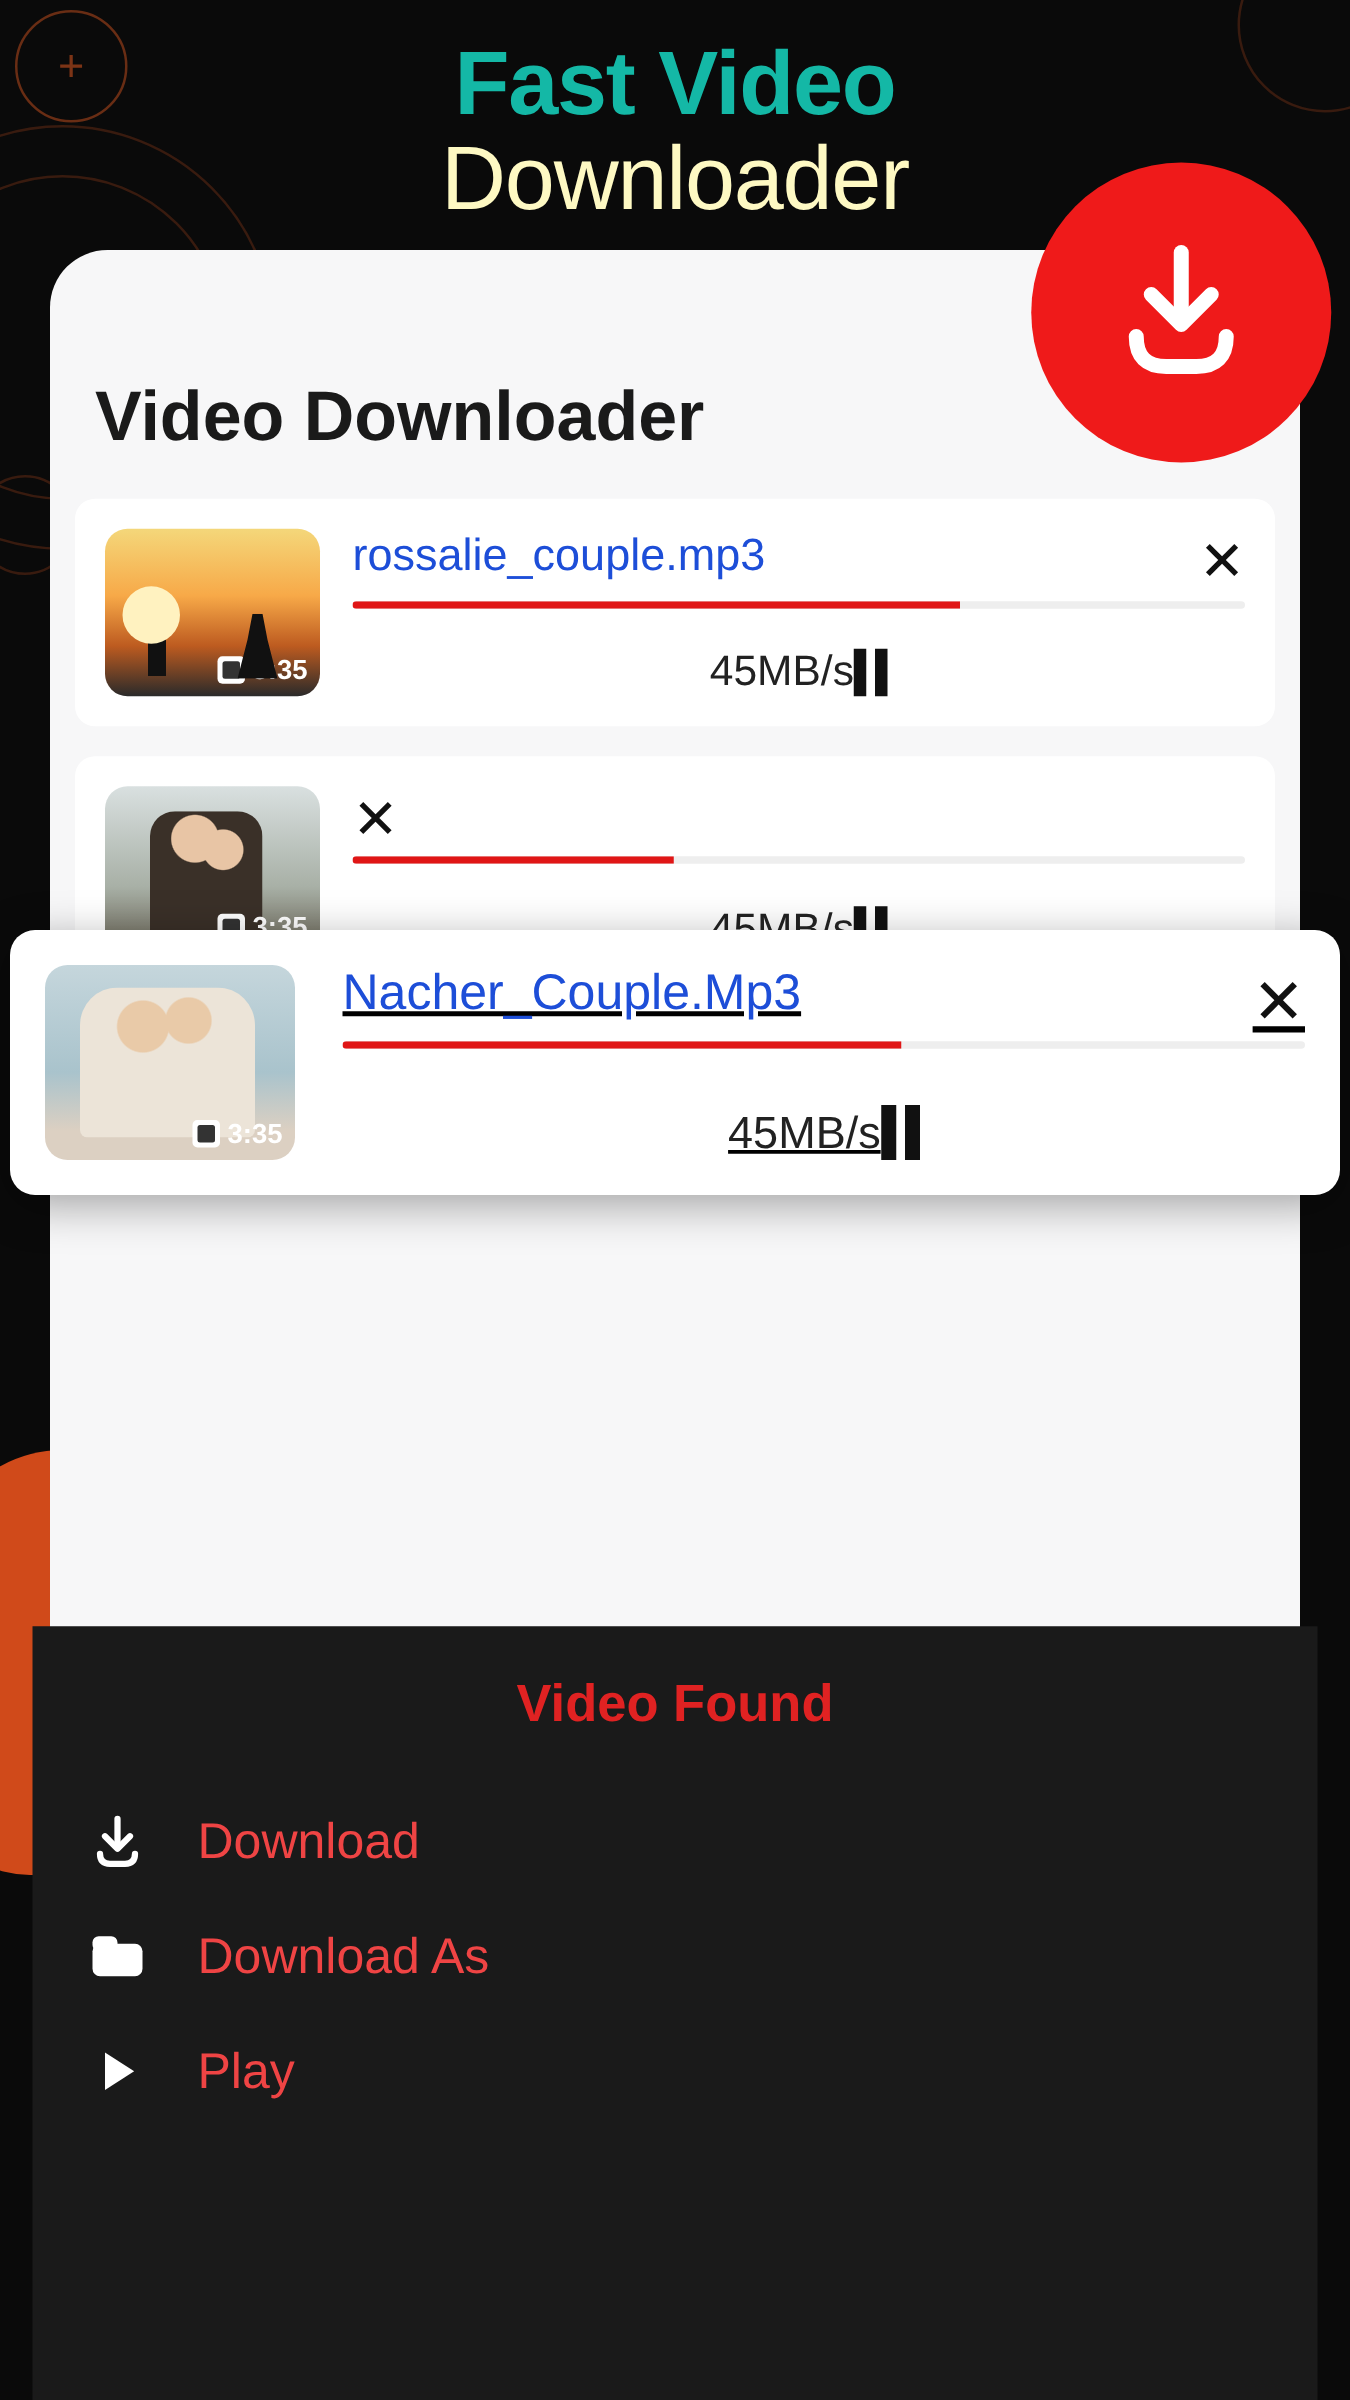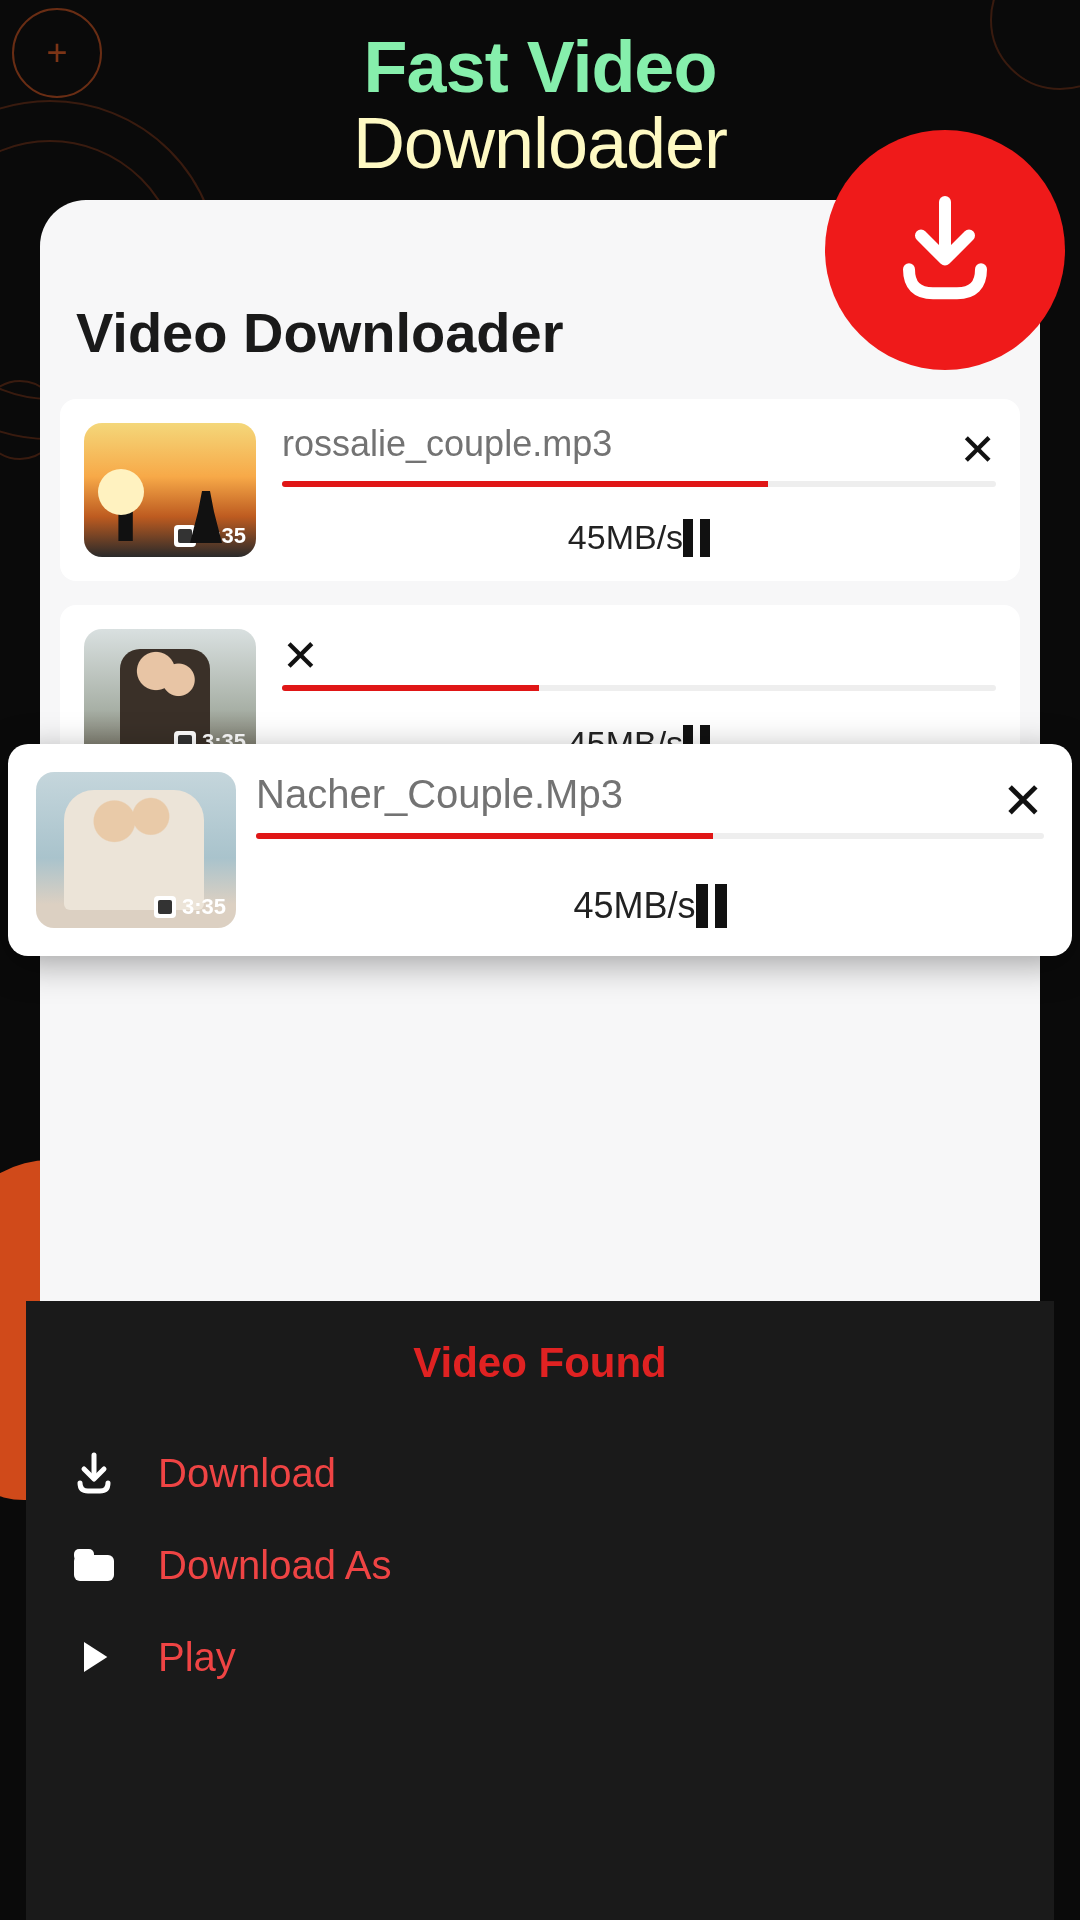--- a/index.html
+++ b/index.html
@@ -39,21 +39,21 @@
   .header {
     width: 100%;
     text-align: center;
     padding-top: 26px;
     position: relative;
     z-index: 2;
   }
   .header-line1 {
     font-size: 72px;
     font-weight: 800;
-    color: #86efac;
+    color: #14b8a6;
     letter-spacing: -1px;
   }
   .header-line2 {
     font-size: 72px;
     font-weight: 400;
     color: #fef9c3;
     letter-spacing: -1px;
     margin-top: -6px;
   }
 
@@ -125,21 +125,21 @@
   }
   .thumb-badge-icon {
     width: 22px; height: 22px; background:#fff; border-radius:4px; position:relative;
   }
   .thumb-badge-icon::after{
     content:""; position:absolute; top:4px; left:4px; right:4px; bottom:4px; background:#333; border-radius:2px;
   }
 
   .item-body { flex: 1; padding-left: 26px; display:flex; flex-direction:column; height:134px; justify-content:space-between;}
   .item-top { display:flex; align-items:flex-start; justify-content:space-between;}
-  .item-name { font-size: 36px; color: #737373; font-weight: 500; }
+  .item-name { font-size: 36px; color: #1d4ed8; font-weight: 500; }
   .close-x { font-size: 44px; color:#111; font-weight:400; line-height:0.6; padding-top:14px; }
   .progress {
     height: 6px;
     background: #eeeeee;
     border-radius: 3px;
     margin-top: 16px;
     overflow: hidden;
   }
   .progress-fill { height:100%; background:#e01616; }
   .item-bottom { display:flex; align-items:center; justify-content:center;}
@@ -184,21 +184,21 @@
     left: 8px;
     right: 8px;
     background: #ffffff;
     border-radius: 20px;
     z-index: 20;
     box-shadow: 0 8px 36px rgba(0,0,0,0.35);
     padding: 28px;
     display:flex;
   }
   .float-item .thumb { width: 200px; height: 156px; border-radius:18px;}
-  .float-item .item-body { height:156px; padding-left:20px;}
+  .float-item .item-body { height:156px; padding-left:38px;text-decoration:underline;}
   .float-item .item-name { font-size: 40px; }
   .float-item .close-x { font-size:50px; }
   .float-item .item-speed { font-size:36px;}
   .float-item .pause-bars span { width:12px; height:44px;}
 
   
   .bottom-sheet {
     position: absolute;
     left: 26px;
     right: 26px;

